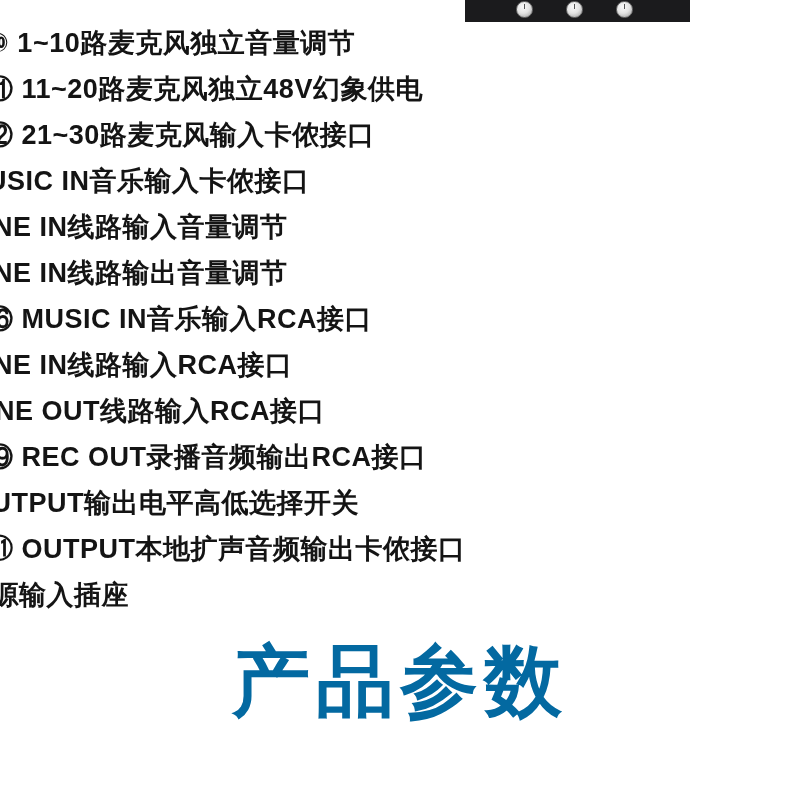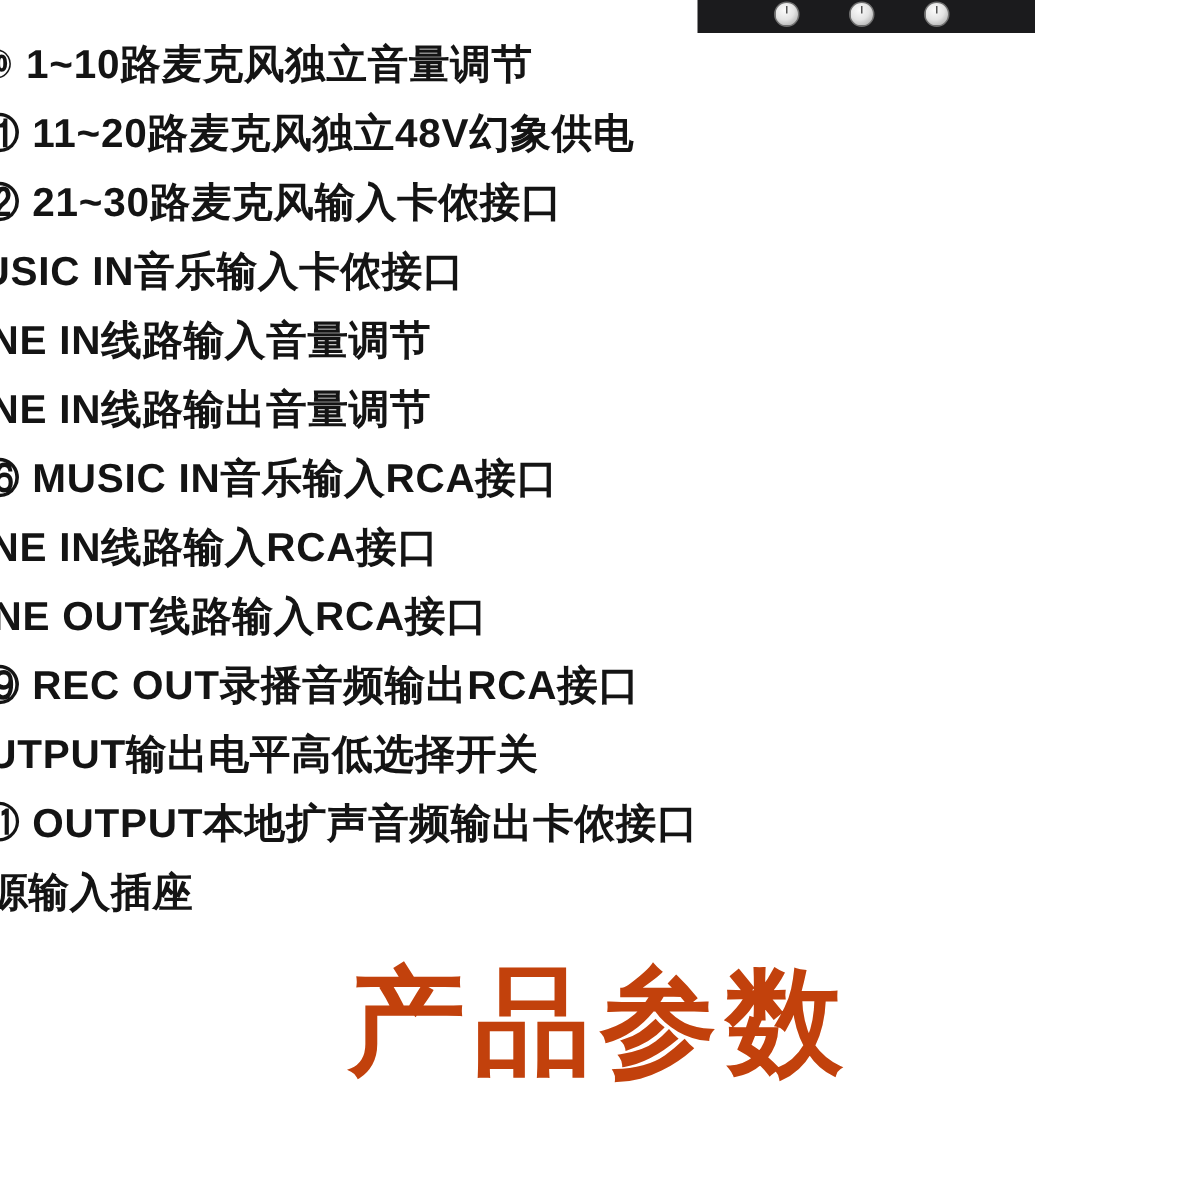--- a/index.html
+++ b/index.html
@@ -94,21 +94,21 @@
   
   .section-title {
     position: absolute;
     left: 0;
     top: 630px;
     width: 800px;
     text-align: center;
     font-size: 78px;
     font-weight: 900;
     letter-spacing: 6px;
-    color: #c2410c;
+    color: #0369a1;
     font-family: "DejaVu Sans", "Liberation Sans", sans-serif;
   }
 </style>
 </head>
 <body>
 
 <div id="page">
 
   <div class="photo-strip">
     <div class="photo-panel">

